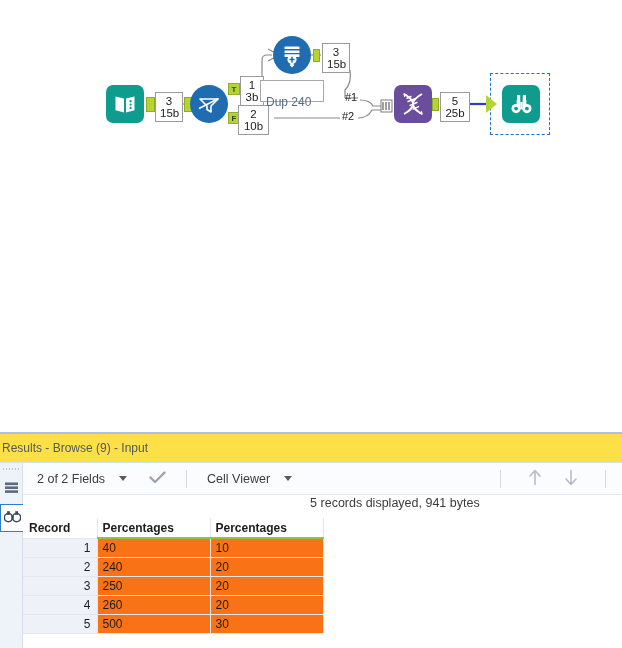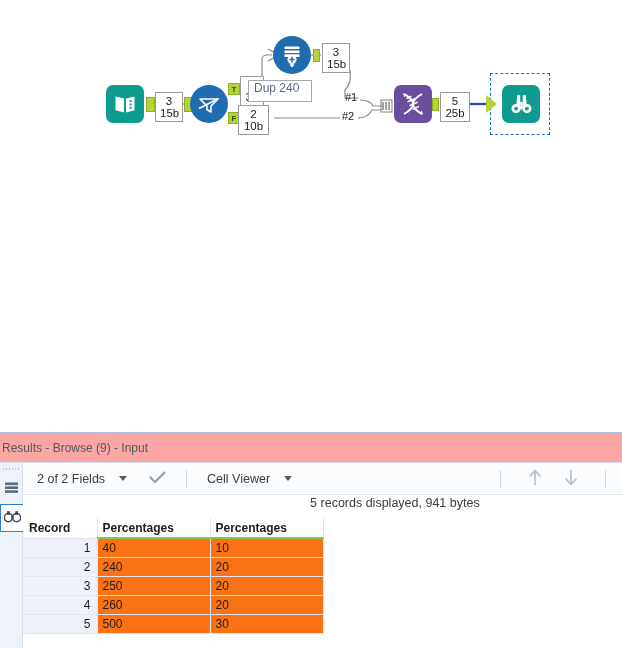--- a/index.html
+++ b/index.html
@@ -136,21 +136,21 @@
   
   #results {
     position: absolute;
     left: 0; top: 432px;
     width: 622px; height: 216px;
     background: #ffffff;
     border-top: 2px solid #a8c3e0;
   }
   #results-titlebar {
     height: 28px;
-    background: #fca5a5;
+    background: #fde047;
     border-bottom: 1px solid #d6e0ec;
     display: flex;
     align-items: center;
     padding-left: 2px;
   }
   #results-title {
     font-size: 12px;
     color: #52585f;
     font-family: "Liberation Sans", sans-serif;
   }
@@ -372,21 +372,21 @@
       </svg>
     </div>
   </div>
   <div class="anchor-sm" style="left:313px; top:49px;"></div>
 
   <div class="conn-label" style="left:322px; top:43px; width:28px;">
     <span class="n1">3</span>
     <span class="n2">15b</span>
   </div>
 
-  <div class="annot" style="left:248px; top:80px; width:64px; height:22px; padding-top:0;">Dup 240</div>
+  <div class="annot" style="left:260px; top:80px; width:64px; height:22px; padding-top:14px;">Dup 240</div>
 
   <div class="edge-num" style="left:345px; top:91px;">#1</div>
   <div class="edge-num" style="left:342px; top:110px;">#2</div>
 
   <div class="tool" style="left:394px; top:85px;">
     <div class="tool-sq" style="background:#6b4d9e;">
       <svg width="28" height="28" viewBox="0 0 28 28" aria-hidden="true">
         <path d="M5 4 Q14 9 14 14 Q14 19 23 24" stroke="#ffffff" stroke-width="2" fill="none"></path>
         <path d="M23 4 Q14 9 14 14 Q14 19 5 24" stroke="#ffffff" stroke-width="2" fill="none"></path>
         <path d="M7.5 8.5 L12.5 6.2 M8.5 11.8 L16 8.6 M10.5 15.6 L18.5 12.2 M13.5 19.4 L20 16.4" stroke="#ffffff" stroke-width="1.5"></path>

